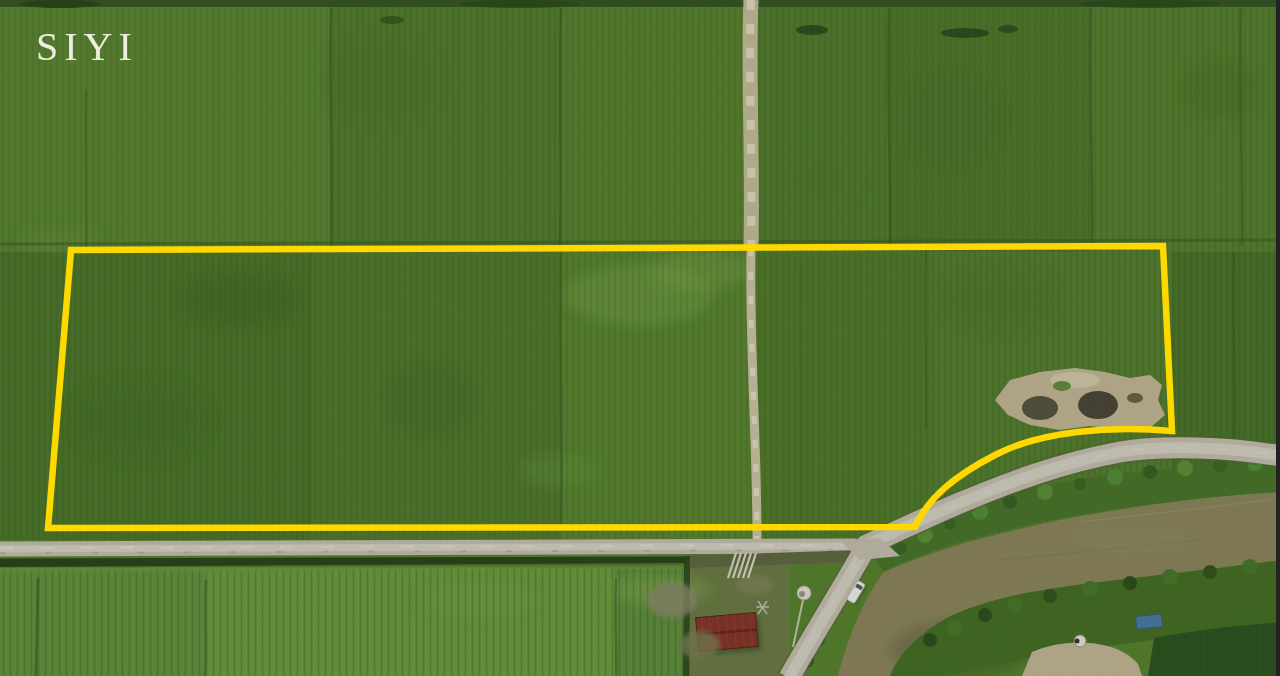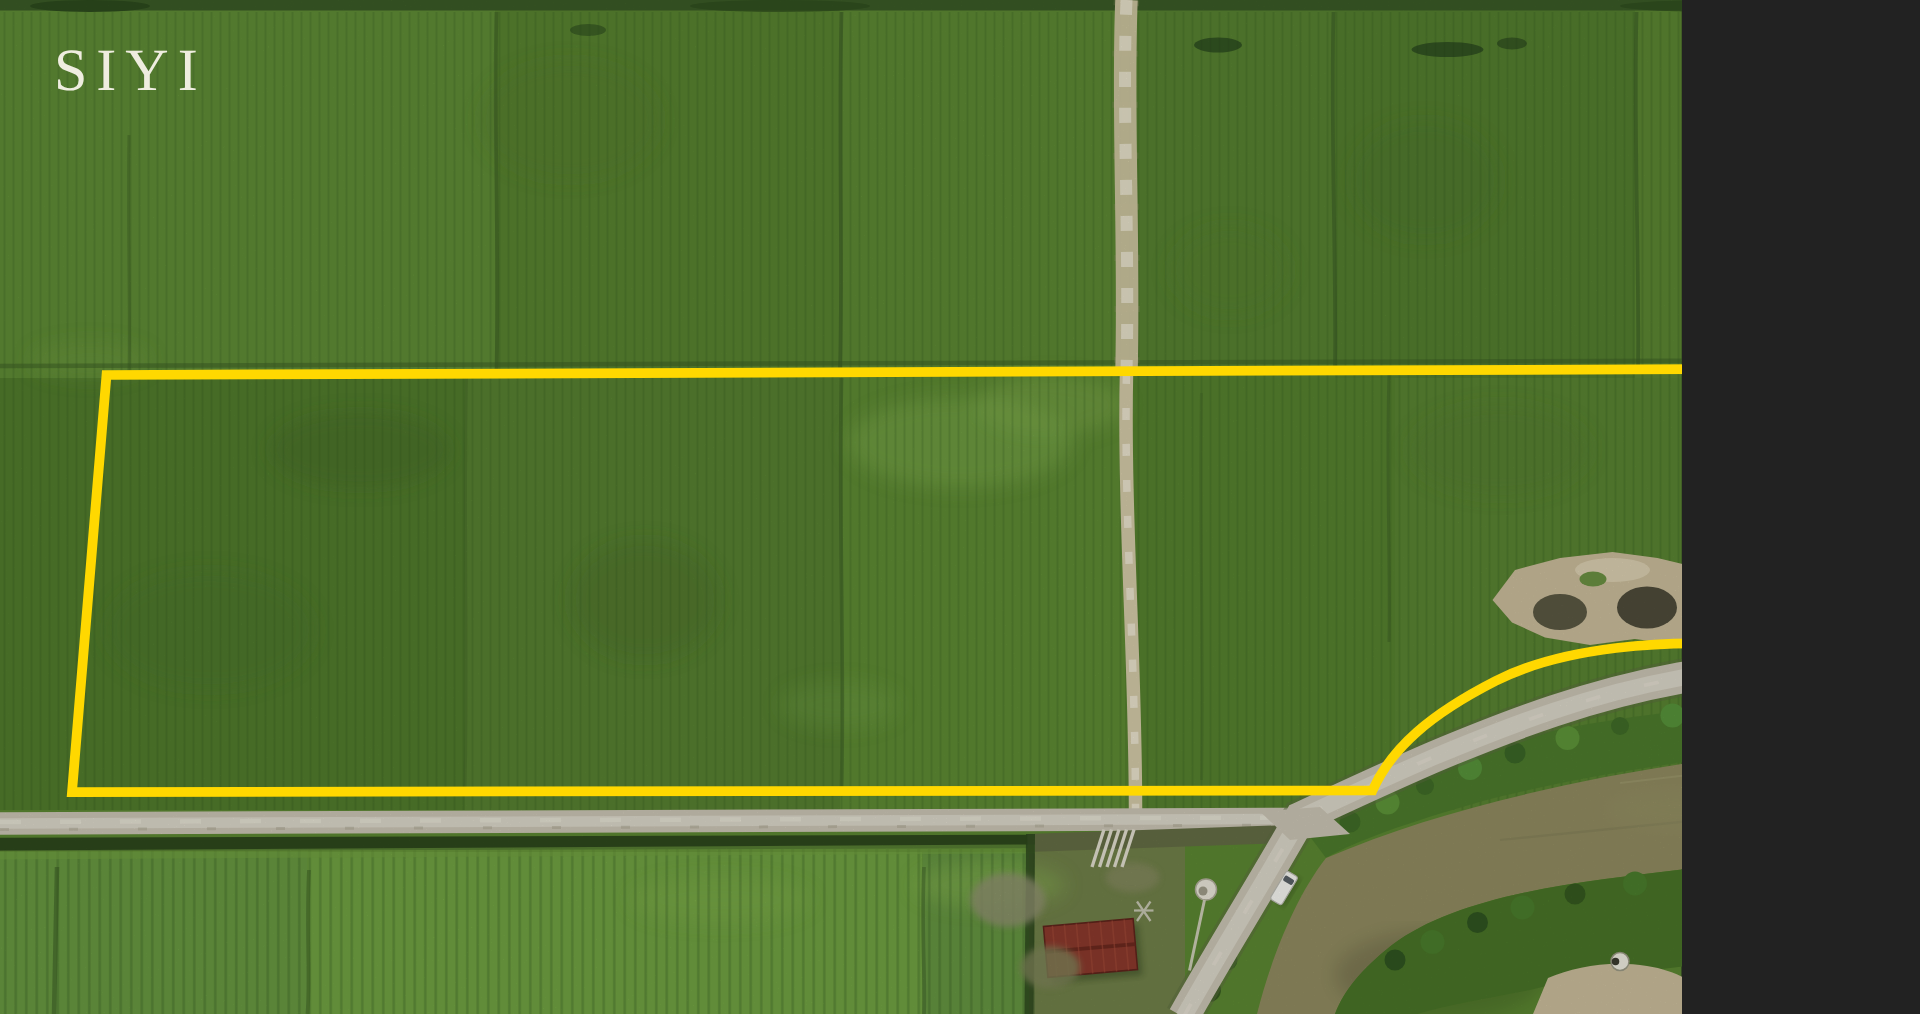--- a/index.html
+++ b/index.html
@@ -1,16 +1,16 @@
 <!DOCTYPE html>
 <html><head>
 <meta charset="utf-8">
 <style>
   html,body{margin:0;padding:0;background:#222;}
-  .stage{position:relative;width:1121px;height:676px;overflow:hidden;
+  .stage{position:relative;width:1276px;height:676px;overflow:hidden;
          font-family:"Liberation Sans",sans-serif;}
   .stage svg{display:block;}
   .watermark-text{font-family:"Liberation Serif","DejaVu Serif",serif;
                   letter-spacing:6px;font-size:40px;}
 </style>
 </head>
 <body>
 
 <div class="stage">
 <svg width="1280" height="676" viewBox="0 0 1280 676">

